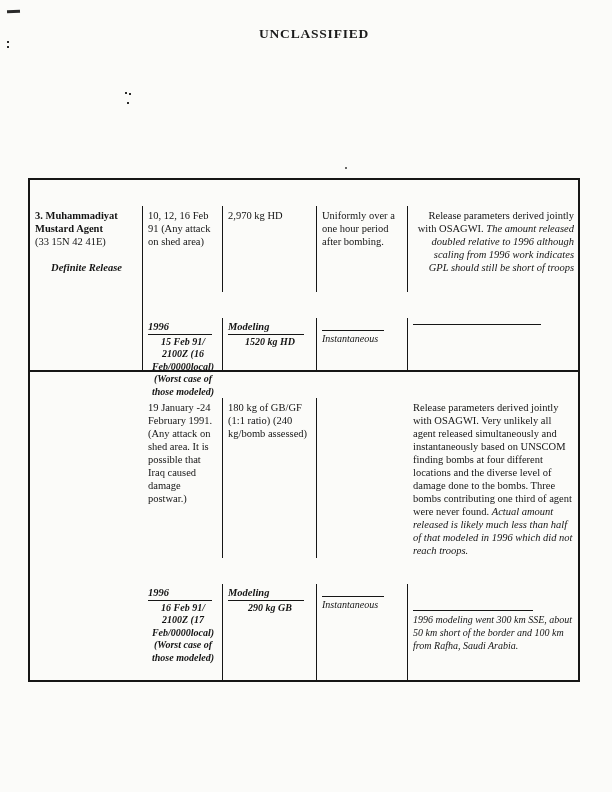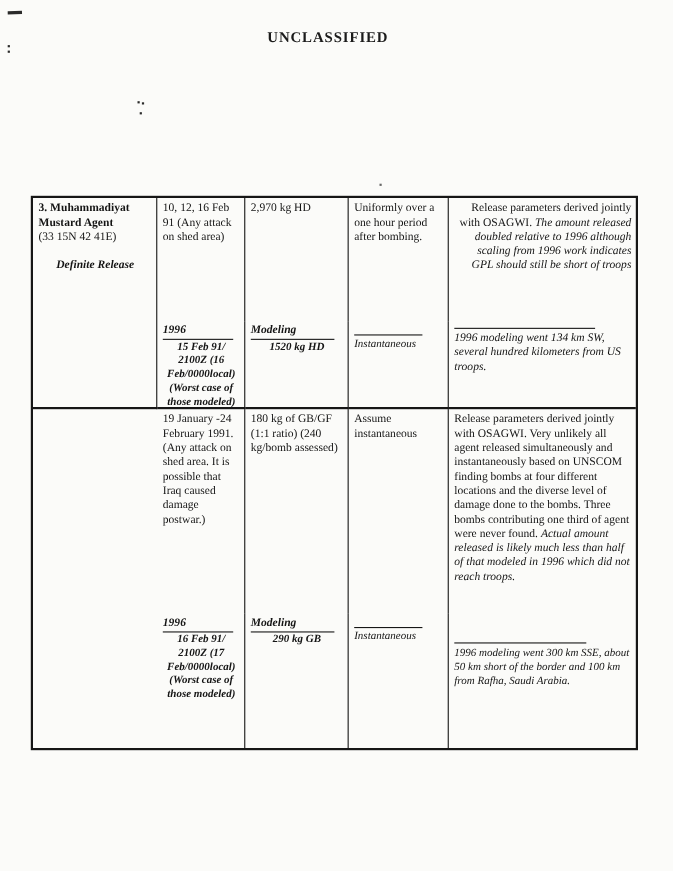--- a/index.html
+++ b/index.html
@@ -6,40 +6,40 @@
   html,body { margin:0; padding:0; }
   body {
     width:612px; height:792px;
     background:#fbfbf9;
     font-family:"Liberation Serif", serif;
     color:#141414;
     position:relative;
     overflow:hidden;
   }
   .classification {
-    position:absolute; top:26px; left:243px;
+    position:absolute; top:26px; left:259px;
     font-size:13.5px; letter-spacing:0.8px; font-weight:600;
     color:#1b1b1b;
   }
   
   .art { position:absolute; background:#2a2a2a; }
   .art-dash  { left:7px;  top:10px; width:13px; height:2.5px; transform:rotate(-2deg); }
   .art-colon { left:7px;  top:41px; width:2px; height:2px; box-shadow:0 5px 0 #2a2a2a; }
   .art-dots  { left:125px; top:92px; width:2px; height:2px; box-shadow:4px 1px 0 #2a2a2a, 2px 10px 0 #2a2a2a; }
   .art-dot   { left:345px; top:167px; width:2px; height:2px; opacity:.7; }
 
   .doc-table {
     position:absolute; left:28px; top:178px;
     display:grid;
     grid-template-columns:113px 80px 94px 91px 170px;
     grid-template-rows:112px 80px 186px 122px;
     border:2px solid #161616;
     font-size:10.5px; line-height:13px;
   }
-  .cell { padding:3px 4px 2px 5px; overflow:visible; }
+  .cell { padding:3px 4px 2px 5px; overflow:visible;margin-top:26px; }
   .vr { border-right:1.5px solid #161616; }
   .hb { border-bottom:2px solid #161616; }
   .b  { font-weight:bold; }
   .i  { font-style:italic; }
   .bi { font-weight:bold; font-style:italic;text-align:center; }
   .pre { white-space:pre-line; }
   .gap-top { margin-top:13px; }
 
   .sub-block { font-size:10px; line-height:12.5px; }
   .year-label {
@@ -110,35 +110,31 @@
       <div class="bi">1520 kg HD</div>
     </div>
 
     <div class="cell vr hb sub-block pad12" style="grid-column:4; grid-row:2;">
       <div class="rule rule-sm"></div>
       <div class="i">Instantaneous</div>
     </div>
 
     <div class="cell hb sub-block pad6" style="grid-column:5; grid-row:2;">
       <div class="rule rule-lg"></div>
-      <div class="i" style="font-size:10.5px; line-height:13px;">1996 modeling went 134 km SW, several hundred kilometers from US troops.</div>
     </div>
 
 
     <div class="cell vr" style="grid-column:2; grid-row:3;">
       <div>19 January -24 February 1991. (Any attack on shed area. It is possible that Iraq caused damage postwar.)</div>
     </div>
 
     <div class="cell vr" style="grid-column:3; grid-row:3;">
       <div>180 kg of GB/GF (1:1 ratio) (240 kg/bomb assessed)</div>
     </div>
 
-    <div class="cell vr" style="grid-column:4; grid-row:3;">
-      <div>Assume instantaneous</div>
-    </div>
 
     <div class="cell" style="grid-column:5; grid-row:3;">
       <span>Release parameters derived jointly with OSAGWI.  Very unlikely all agent released simultaneously and instantaneously based on UNSCOM finding bombs at four different locations and the diverse level of damage done to the bombs.  Three bombs contributing one third of agent were never found.  </span><span class="i">Actual amount released  is likely much less than half of that modeled in 1996 which did not reach troops.</span>
     </div>
 
     <div class="cell vr sub-block" style="grid-column:2; grid-row:4;">
       <span class="year-label">1996</span>
       <div class="bi pre">16 Feb 91/
 2100Z (17
 Feb/0000local)

